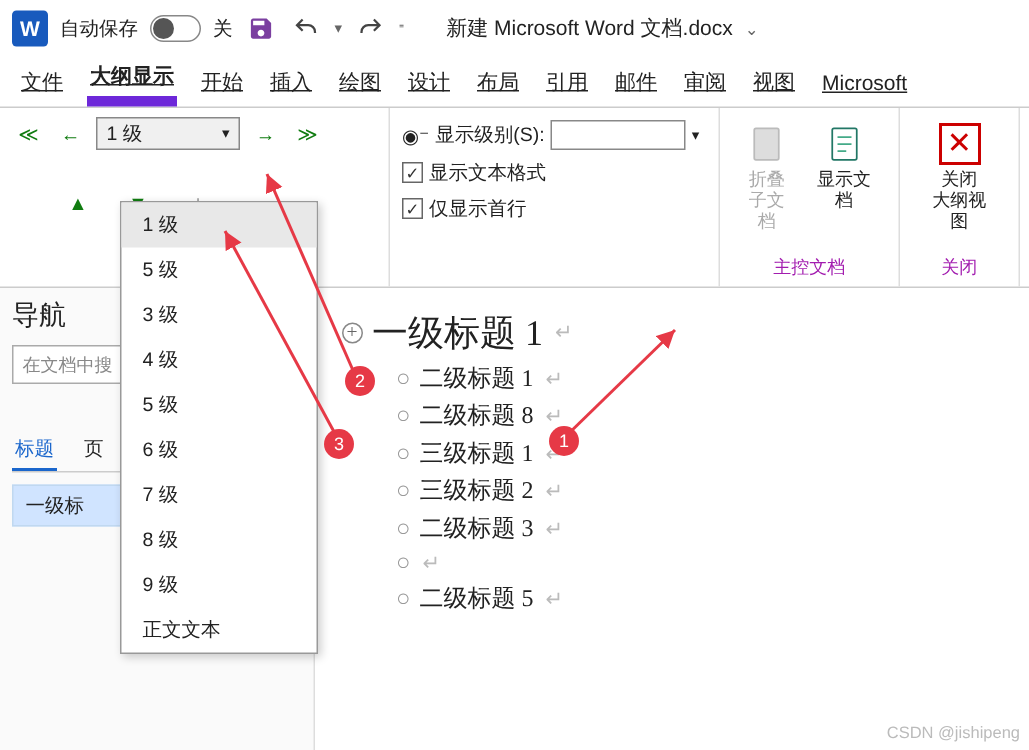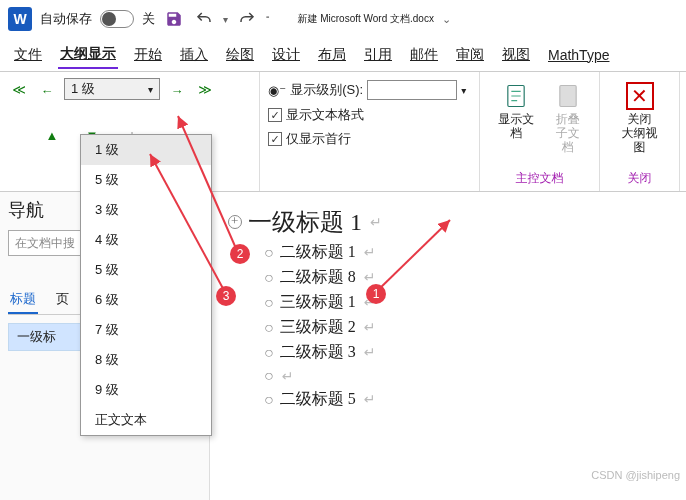--- a/index.html
+++ b/index.html
@@ -3,24 +3,24 @@
 <meta charset="utf-8">
 <style>
   * { box-sizing: border-box; margin: 0; padding: 0; }
   body { font-family: "Microsoft YaHei", sans-serif; font-size: 13px; color: #222; background: #fff; width: 686px; height: 500px; overflow: hidden; position: relative; }
   .title-bar { display: flex; align-items: center; height: 38px; padding: 0 8px; gap: 8px; }
   .word-icon { width: 24px; height: 24px; background: #185abd; border-radius: 3px; color: #fff; font-weight: bold; font-size: 14px; display: flex; align-items: center; justify-content: center; }
   .toggle-switch { width: 34px; height: 18px; border: 1px solid #888; border-radius: 10px; position: relative; }
   .toggle-switch::after { content: ""; position: absolute; left: 1px; top: 1px; width: 14px; height: 14px; border-radius: 50%; background: #555; }
   .qat-btn { width: 22px; height: 22px; display: flex; align-items: center; justify-content: center; color: #444; cursor: pointer; }
   .save-icon svg { color: #7b3fa0; }
-  .doc-title { margin-left: 20px; font-size: 10px; }
+  .doc-title { margin-left: 20px; font-size: 14px; }
   .menu-bar { display: flex; align-items: center; height: 34px; padding: 0 12px; gap: 14px; border-bottom: 1px solid #ccc; }
   .menu-item { font-size: 14px; cursor: pointer; padding: 4px 2px; text-decoration: underline; }
-  .menu-item.active { font-weight: bold; border-bottom: 2px solid #6d28d9; }
+  .menu-item.active { font-weight: bold; border-bottom: 7px solid #6d28d9; }
   .ribbon { display: flex; height: 120px; border-bottom: 1px solid #ccc; position: relative; }
   .ribbon-group { border-right: 1px solid #ddd; padding: 6px 8px 4px; display: flex; flex-direction: column; position: relative; }
   .ribbon-group-label { font-size: 12px; color: #a21caf; text-align: center; margin-top: auto; }
   .outline-tools { display: flex; gap: 6px; align-items: flex-start; }
   .arrow-group { display: flex; flex-direction: column; gap: 24px; }
   .arrow-row { display: flex; gap: 6px; align-items: center; }
   .arrow-btn { width: 22px; height: 22px; display: flex; align-items: center; justify-content: center; color: #107c10; cursor: pointer; }
   .level-select { width: 96px; height: 22px; border: 1px solid #888; background: #f0f0f0; display: flex; align-items: center; padding: 0 6px; font-size: 13px; }
   .level-select .caret { margin-left: auto; font-size: 10px; }
   .show-group { display: flex; flex-direction: column; gap: 6px; padding-top: 2px; }
@@ -44,21 +44,21 @@
   .doc-item { font-size: 16px; display: flex; align-items: center; gap: 6px; margin: 4px 0 4px 36px; }
   .bullet { color: #999; }
   .plus-bullet { width: 14px; height: 14px; border: 1px solid #888; border-radius: 50%; position: relative; }
   .plus-bullet::before { content: "+"; position: absolute; left: 2px; top: -3px; font-size: 13px; color: #666; }
   .ret { color: #bbb; font-size: 14px; margin-left: 2px; }
   .dropdown { position: absolute; left: 80px; top: 134px; width: 132px; background: #fff; border: 1px solid #999; box-shadow: 2px 2px 6px rgba(0,0,0,.2); z-index: 50; }
   .dd-item { padding: 6px 14px; font-size: 13px; cursor: pointer; }
   .dd-item.hover { background: #e8e8e8; }
   .annot { position: absolute; width: 20px; height: 20px; border-radius: 50%; background: #e63946; color: #fff; font-size: 12px; display: flex; align-items: center; justify-content: center; z-index: 60; }
   svg.arrow-line { position: absolute; z-index: 55; pointer-events: none; }
-  .watermark { position: absolute; right: 6px; bottom: 19px; color: #bbb; font-size: 11px; }
+  .watermark { position: absolute; right: 6px; bottom: 5px; color: #bbb; font-size: 11px; }
 </style>
 </head>
 <body>
 
 <div class="title-bar">
   <div class="word-icon">W</div>
   <span>自动保存</span>
   <div class="toggle-switch"></div>
   <span>关</span>
   <div class="qat-btn save-icon">
@@ -89,21 +89,21 @@
   <span class="menu-item active">大纲显示</span>
   <span class="menu-item">开始</span>
   <span class="menu-item">插入</span>
   <span class="menu-item">绘图</span>
   <span class="menu-item">设计</span>
   <span class="menu-item">布局</span>
   <span class="menu-item">引用</span>
   <span class="menu-item">邮件</span>
   <span class="menu-item">审阅</span>
   <span class="menu-item">视图</span>
-  <span class="menu-item">MathType</span>
+  <span class="menu-item">Microsoft</span>
 </div>
 
 <div class="ribbon">
   <div class="ribbon-group" style="width:260px">
     <div class="outline-tools">
       <div class="arrow-group">
         <div class="arrow-row">
           <div class="arrow-btn">≪</div>
           <div class="arrow-btn">←</div>
           <div class="level-select">
@@ -136,33 +136,33 @@
         <span>显示文本格式</span>
       </div>
       <div class="show-row">
         <span class="checkbox">✓</span>
         <span>仅显示首行</span>
       </div>
     </div>
   </div>
   <div class="ribbon-group" style="width:120px">
     <div style="display:flex">
+      <div class="big-btn" style="color:#aaa">
+        <svg viewBox="0 0 24 24" fill="#ddd" stroke="#bbb">
+            <rect x="5" y="3" width="14" height="18" rx="1"></rect>
+          </svg>
+        <span style="white-space:pre-line">折叠
+子文档</span>
+      </div>
       <div class="big-btn">
         <svg viewBox="0 0 24 24" fill="#4a8" stroke="#276">
             <rect x="5" y="3" width="14" height="18" rx="1" fill="#fff" stroke="#276"></rect>
             <path d="M8 8h8M8 12h8M8 16h5" stroke="#4a8"></path>
           </svg>
         <span>显示文档</span>
-      </div>
-      <div class="big-btn" style="color:#aaa">
-        <svg viewBox="0 0 24 24" fill="#ddd" stroke="#bbb">
-            <rect x="5" y="3" width="14" height="18" rx="1"></rect>
-          </svg>
-        <span style="white-space:pre-line">折叠
-子文档</span>
       </div>
     </div>
     <div class="ribbon-group-label">主控文档</div>
   </div>
   <div class="ribbon-group" style="width:80px">
     <div class="big-btn">
       <div class="close-x">✕</div>
       <span style="white-space:pre-line">关闭
 大纲视图</span>
     </div>

